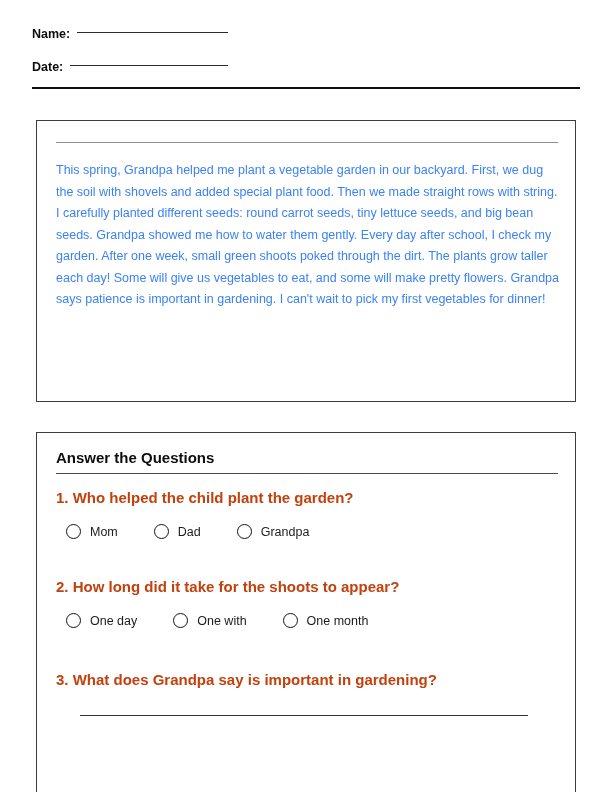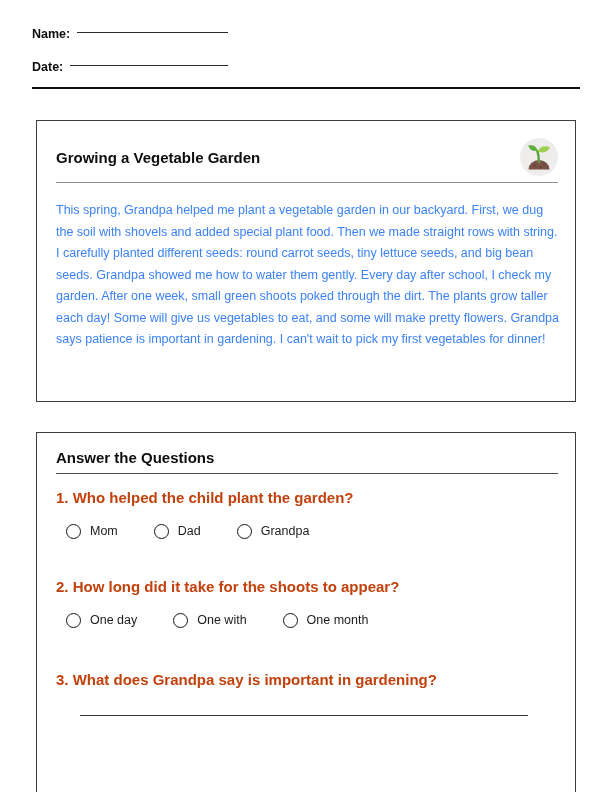--- a/index.html
+++ b/index.html
@@ -105,20 +105,21 @@
 
   .options {
     display: flex;
     align-items: center;
     gap: 36px;
     margin: 17px 0 0 10px;
     height: 17px;
   }
   .option {
     display: flex;
+    align-items: center;
     gap: 9px;
     cursor: pointer;
   }
   .radio {
     width: 13px;
     height: 13px;
     border: 1.6px solid #141414;
     border-radius: 50%;
     background: #ffffff;
     box-sizing: content-box;
@@ -145,35 +146,20 @@
       </div>
       <div class="field">
         <span class="field-label">Date:</span>
         <span class="field-line"></span>
       </div>
     </div>
   </div>
   <div class="header-rule"></div>
 
   <section class="box passage-box">
-    <div class="box-header">
-      <h2 class="box-title">Growing a Vegetable Garden</h2>
-      <span class="icon-wrap">
-        <svg width="38" height="38" viewBox="0 0 38 38">
-          <circle cx="19" cy="19" r="19" fill="#efedeb"></circle>
-          <path d="M8.5 31.5 a10.5 9.5 0 0 1 21 0 z" fill="#7a5247"></path>
-          <circle cx="14.5" cy="27.5" r="1.1" fill="#5e4036"></circle>
-          <circle cx="20.5" cy="29.5" r="1.1" fill="#5e4036"></circle>
-          <circle cx="24" cy="26.5" r="1.0" fill="#5e4036"></circle>
-          <path d="M19 25 C19 20 18.3 16 17.2 12.2" fill="none" stroke-width="2.4" stroke="#58a33e"></path>
-          <path d="M17.4 12.5 C12.5 14 9.5 11.5 8.2 7.5 C13 6.3 16.6 8.4 17.4 12.5 Z" fill="#5fae3f"></path>
-          <path d="M17.8 13.5 C23.5 15.8 28 13.8 30 9.2 C24 6.8 19.2 9 17.8 13.5 Z" fill="#9ed054"></path>
-        </svg>
-      </span>
-    </div>
     <div class="box-rule"></div>
     <p class="passage-text">This spring, Grandpa helped me plant a vegetable garden in our backyard. First, we dug the soil with shovels and added special plant food. Then we made straight rows with string. I carefully planted different seeds: round carrot seeds, tiny lettuce seeds, and big bean seeds. Grandpa showed me how to water them gently. Every day after school, I check my garden. After one week, small green shoots poked through the dirt. The plants grow taller each day! Some will give us vegetables to eat, and some will make pretty flowers. Grandpa says patience is important in gardening. I can't wait to pick my first vegetables for dinner!</p>
   </section>
 
   <section class="box questions-box">
     <h2 class="box-title">Answer the Questions</h2>
     <div class="box-rule dark"></div>
 
     <div>
       <p class="q-label q1-label">1. Who helped the child plant the garden?</p>

